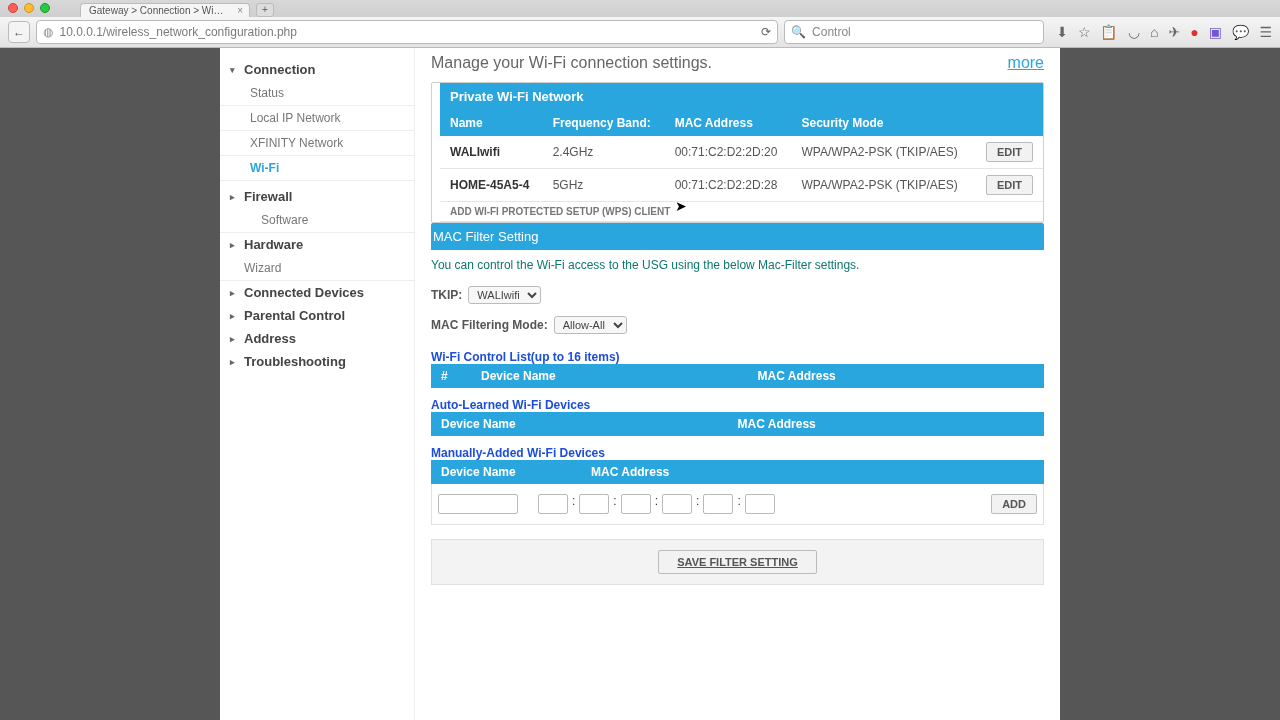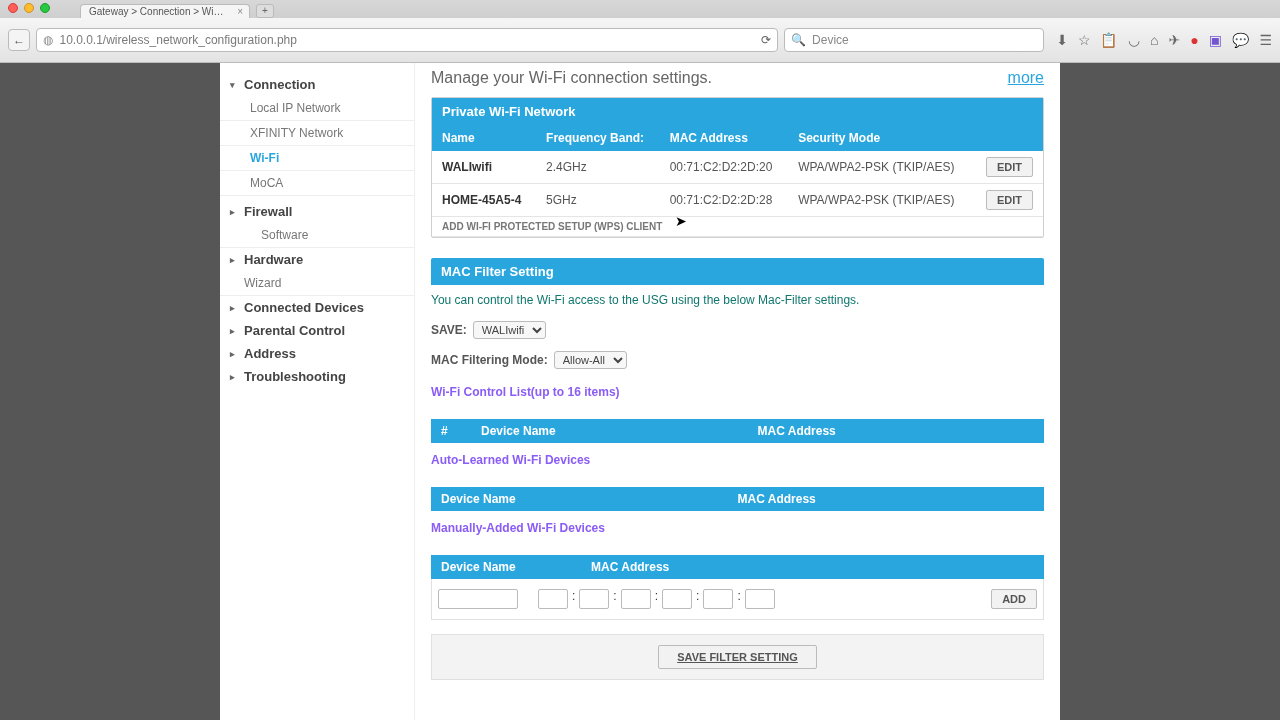--- a/index.html
+++ b/index.html
@@ -1,17 +1,17 @@
 <!DOCTYPE html>
 <html><head>
 <meta charset="utf-8">
 <style>
   * { box-sizing: border-box; margin: 0; padding: 0; }
   body { font-family: Arial, Helvetica, sans-serif; font-size: 12px; background: #565656; color: #333; }
-  .browser-chrome { background: #e8e8e8; height: 63px; display: flex; flex-direction: column; border-bottom: 1px solid #bbb; }
+  .browser-chrome { background: #e8e8e8; height: 48px; display: flex; flex-direction: column; border-bottom: 1px solid #bbb; }
   .tab-strip { height: 18px; display:flex; align-items:flex-end; padding-left:80px; background: linear-gradient(#d8d8d8,#cfcfcf); position:relative;}
   .traffic { position:absolute; left:8px; top:3px; display:flex; gap:6px;}
   .dot { width:10px; height:10px; border-radius:50%; }
   .dot.r{background:#ff5f57;border:1px solid #d24038;}
   .dot.y{background:#febc2e;border:1px solid #cf9122;}
   .dot.g{background:#28c840;border:1px solid #1a9b2d;}
   .tab { background:#f5f5f5; border:1px solid #bbb; border-bottom:none; border-radius:4px 4px 0 0; padding:1px 24px 1px 8px; font-size:10px; color:#555; position:relative; max-width:170px; white-space:nowrap; overflow:hidden; text-overflow:ellipsis;}
   .tab .x { position:absolute; right:6px; top:1px; color:#888; font-size:10px;}
   .newtab { width:18px; height:14px; margin-left:6px; background:#ddd; border:1px solid #bbb; border-radius:3px; text-align:center; font-size:10px; color:#666; line-height:12px;}
   .toolbar { flex:1; display:flex; align-items:center; padding:3px 8px; gap:6px; background: linear-gradient(#f5f5f5,#e3e3e3);}
@@ -30,35 +30,35 @@
 
   .side-group { margin:4px 0; }
   .side-top { font-weight:bold; font-size:13px; color:#444; padding:4px 10px; cursor:pointer; display:flex; align-items:center; gap:4px;}
   .side-top .caret { font-size:9px; color:#666; width:10px; }
   .side-sub { padding:5px 10px 5px 30px; color:#777; border-bottom:1px solid #eee; font-size:12px; cursor:pointer;}
   .side-sub.active { color:#2aa6df; font-weight:bold; }
 
   .intro { color:#666; font-size:16px; padding:0 0 10px 0; display:flex; justify-content:space-between;}
   .more-link { color:#2aa6df; text-decoration:underline; }
 
-  .panel { border:1px solid #d0d0d0; border-radius:2px; margin-bottom:0; background:#fff; }
+  .panel { border:1px solid #d0d0d0; border-radius:2px; margin-bottom:0; background:#fff;padding-left:8px; }
   .panel-head { background:#2aa6df; color:#fff; font-weight:bold; font-size:13px; padding:6px 10px; }
   .tbl { width:100%; border-collapse:collapse; font-size:12px; }
   .tbl th { background:#2aa6df; color:#fff; text-align:left; font-weight:bold; padding:6px 10px; font-size:12px;}
   .tbl td { padding:6px 10px; border-bottom:1px solid #e5e5e5; color:#555;}
   .tbl td.name { font-weight:bold; color:#333;}
   .btn { background:#f2f2f2; border:1px solid #bbb; border-radius:2px; padding:3px 10px; font-size:11px; color:#555; cursor:pointer; font-weight:bold;}
   .wps-row td { padding:4px 10px; font-size:10px; font-weight:bold; color:#777;}
 
-  .section-title { background:#2aa6df; color:#fff; font-weight:bold; padding:6px 10px; font-size:13px; border-radius:2px 2px 0 0;margin-top:20px;}
+  .section-title { background:#2aa6df; color:#fff; font-weight:normal; padding:6px 2px; font-size:13px; border-radius:2px 2px 0 0;}
   .desc { color:#0f766e; font-size:12px; padding:8px 0;}
   .form-row { padding:6px 0; font-size:12px; color:#555; display:flex; align-items:center; gap:6px;}
   .form-row label { font-weight:bold; }
   select { background:#f7f7f7; border:1px solid #bbb; border-radius:3px; padding:1px 4px; font-size:11px; color:#444;}
-  .sub-title { font-weight:bold; color:#8b5cf6; font-size:12px; padding:10px 0 20px 0;}
+  .sub-title { font-weight:bold; color:#1d4ed8; font-size:12px; padding:10px 0 0 0;}
   .header-bar { background:#2aa6df; color:#fff; display:flex; padding:5px 10px; font-weight:bold; font-size:12px;}
   .header-bar .c1 { width:40px;}
   .header-bar .c2 { flex:1;}
   .header-bar .c3 { flex:1;}
 
   .mac-inputs { display:flex; gap:4px; }
   .mac-inputs input, .devname input { width:30px; height:20px; border:1px solid #bbb; border-radius:2px; text-align:center; font-size:11px;}
   .devname input { width:80px; text-align:left; padding:0 4px;}
   .add-row { display:flex; align-items:center; gap:20px; padding:10px 6px; border:1px solid #e0e0e0; border-top:none;}
   .add-row .spacer { flex:1;}
@@ -83,21 +83,21 @@
   </div>
   <div class="toolbar">
     <div class="nav-btn">←</div>
     <div class="addr">
       <span style="color:#888;">◍</span>
       <span class="txt">10.0.0.1/wireless_network_configuration.php</span>
       <span class="refresh">⟳</span>
     </div>
     <div class="search-box">
       <span>🔍</span>
-      <span>Device</span>
+      <span>Control</span>
     </div>
     <div class="tool-icons">
       <span>⬇</span>
       <span>☆</span>
       <span>📋</span>
       <span>◡</span>
       <span>⌂</span>
       <span>✈</span>
       <span style="color:#d33;">●</span>
       <span style="color:#7257d1;">▣</span>
@@ -109,24 +109,24 @@
 
 <div class="page-wrap">
   <div class="page">
 
     <div class="sidebar">
       <div class="side-group">
         <div class="side-top">
           <span class="caret">▾</span>
           <span>Connection</span>
         </div>
+        <div class="side-sub"><span>Status</span></div>
         <div class="side-sub"><span>Local IP Network</span></div>
         <div class="side-sub"><span>XFINITY Network</span></div>
         <div class="side-sub active"><span>Wi-Fi</span></div>
-        <div class="side-sub"><span>MoCA</span></div>
       </div>
       <div class="side-top">
           <span class="caret">▸</span>
           <span>Firewall</span>
         </div>
       <div class="side-sub" style="padding-left:41px;"><span>Software</span></div>
       <div class="side-top">
           <span class="caret">▸</span>
           <span>Hardware</span>
         </div>
@@ -183,21 +183,21 @@
           <tr class="wps-row">
             <td colspan="5"><span style="cursor:pointer;">ADD WI-FI PROTECTED SETUP (WPS) CLIENT</span></td>
           </tr>
         </tbody>
           </table>
       </div>
 
       <div class="section-title">MAC Filter Setting</div>
       <div class="desc">You can control the Wi-Fi access to the USG using the below Mac-Filter settings.</div>
       <div class="form-row">
-        <label>SAVE:</label>
+        <label>TKIP:</label>
         <select><option>WALIwifi</option></select>
       </div>
       <div class="form-row">
         <label>MAC Filtering Mode:</label>
         <select><option>Allow-All</option></select>
       </div>
 
       <div class="sub-title">Wi-Fi Control List(up to 16 items)</div>
       <div class="header-bar">
         <div class="c1">#</div>

